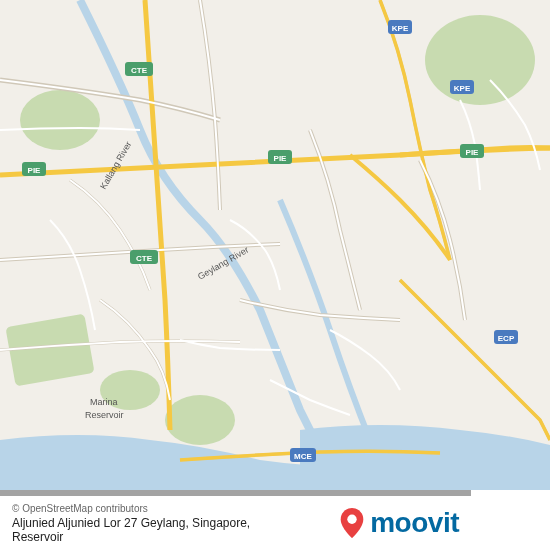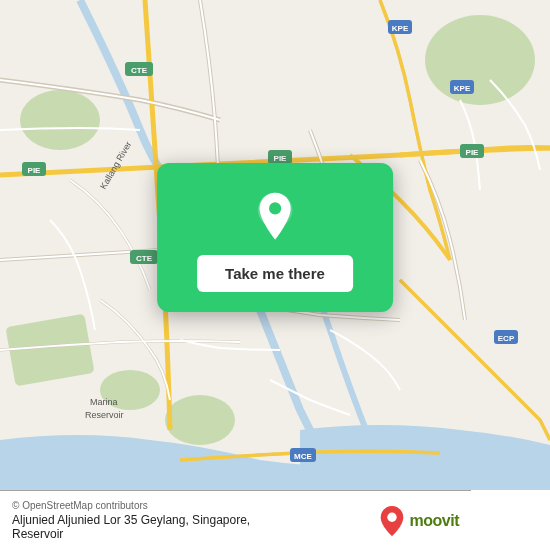--- a/index.html
+++ b/index.html
@@ -73,21 +73,21 @@
 
     
     #bottom-bar {
       width: 471px;
       height: 60px;
       background: white;
       display: flex;
       align-items: center;
       justify-content: space-between;
       padding: 6px 12px;
-      border-top: 1px solid #a3a3a3;
+      border-top: 6px solid #a3a3a3;
     }
 
     #bottom-left {
       display: flex;
       flex-direction: column;
       gap: 2px;
     }
 
     #copyright-text {
       font-size: 10px;
@@ -267,39 +267,31 @@
     <text x="462" y="91" class="hw-badge-text" text-anchor="middle">KPE</text>
 
     <rect x="494" y="330" width="24" height="14" rx="2" class="hw-badge hw-badge-blue"></rect>
     <text x="506" y="341" class="hw-badge-text" text-anchor="middle">ECP</text>
 
     <rect x="290" y="448" width="26" height="14" rx="2" class="hw-badge hw-badge-blue"></rect>
     <text x="303" y="459" class="hw-badge-text" text-anchor="middle">MCE</text>
 
   </svg>
 
-  <div id="action-card">
-    <svg id="pin-icon" viewBox="0 0 52 60" xmlns="http://www.w3.org/2000/svg">
-      <circle cx="26" cy="22" r="20" fill="white" opacity="0.2"></circle>
-      <path d="M26 2C16.1 2 8 10.1 8 20c0 13.5 18 36 18 36s18-22.5 18-36c0-9.9-8.1-18-18-18z" fill="white"></path>
-      <circle cx="26" cy="20" r="7" fill="#2ecc71"></circle>
-    </svg>
-    <button id="take-me-there-btn">Take me there</button>
-  </div>
 </div>
 
 <div id="bottom-bar">
   <div id="bottom-left">
     <span id="copyright-text">© OpenStreetMap contributors</span>
     <span id="location-text">
-      <span>Aljunied Aljunied Lor 35 Geylang, Singapore,</span>
+      <span>Aljunied Aljunied Lor 27 Geylang, Singapore,</span>
       <br>
       <span>Reservoir</span>
     </span>
   </div>
   <div id="moovit-logo">
     <svg id="moovit-pin" viewBox="0 0 28 34" xmlns="http://www.w3.org/2000/svg">
       <path d="M14 1C7.4 1 2 6.4 2 13c0 9.5 12 20 12 20s12-10.5 12-20c0-6.6-5.4-12-12-12z" fill="#e84040"></path>
       <circle cx="14" cy="13" r="5" fill="white"></circle>
     </svg>
-    <span style="font-size:16px;font-weight:bold;color:#4d7c0f;letter-spacing:-0.5px;">moovit</span>
+    <span style="font-size:28px;font-weight:bold;color:#0369a1;letter-spacing:-0.5px;">moovit</span>
   </div>
 </div>
 
 </body></html>

